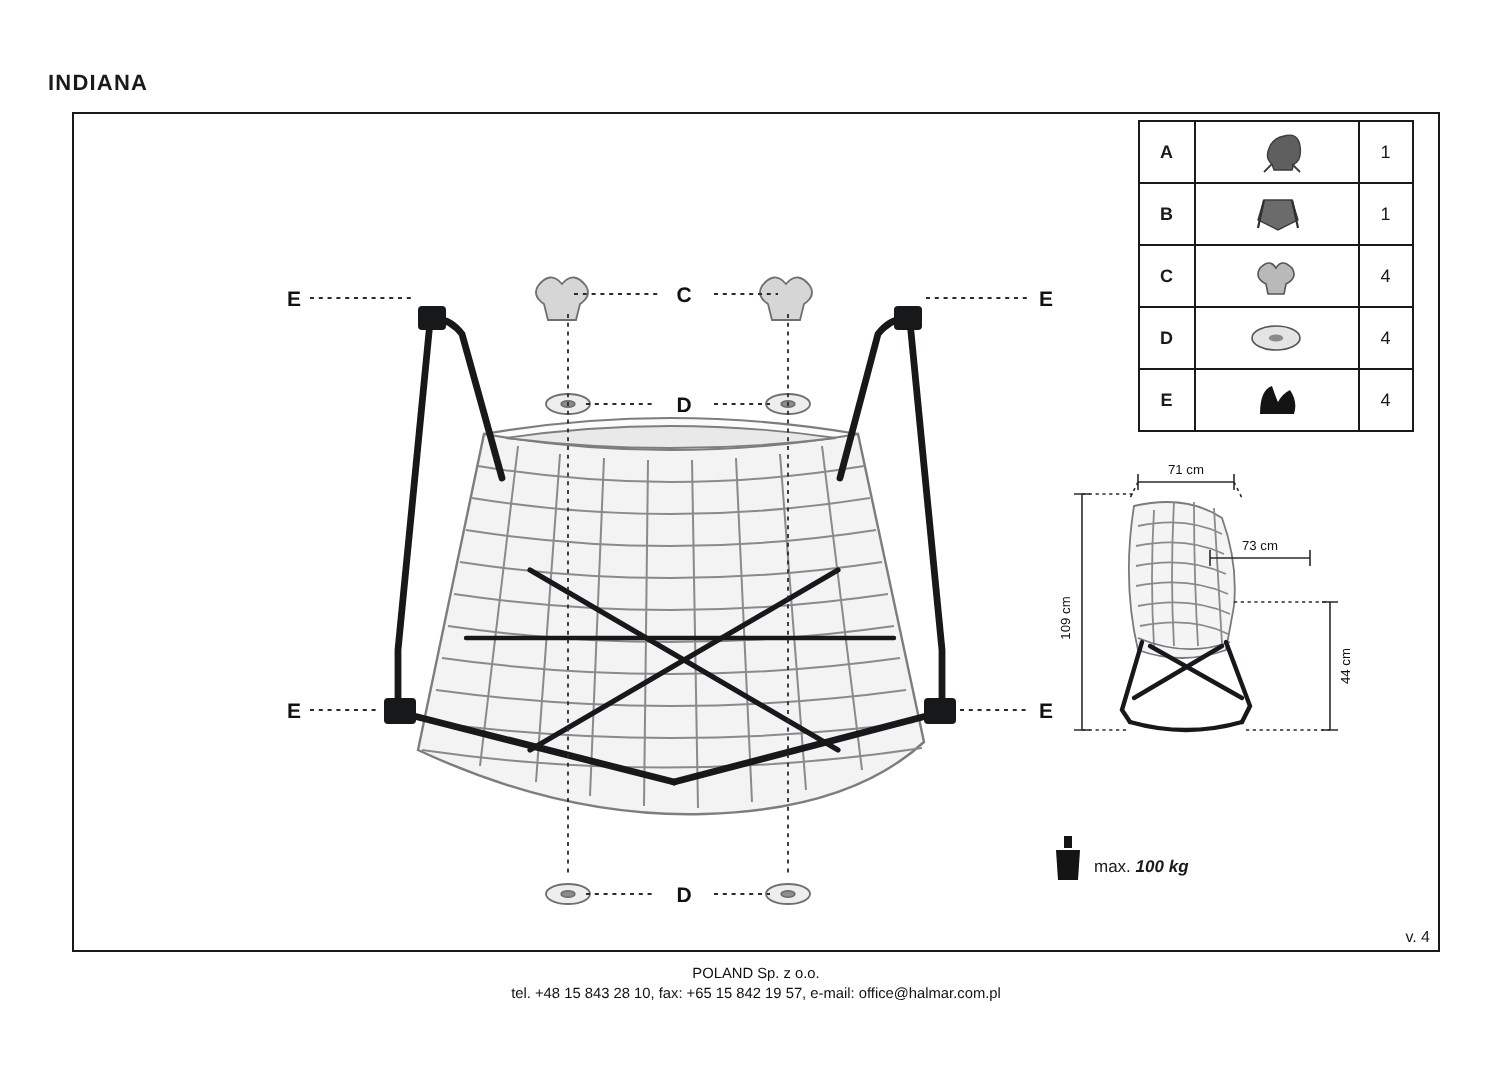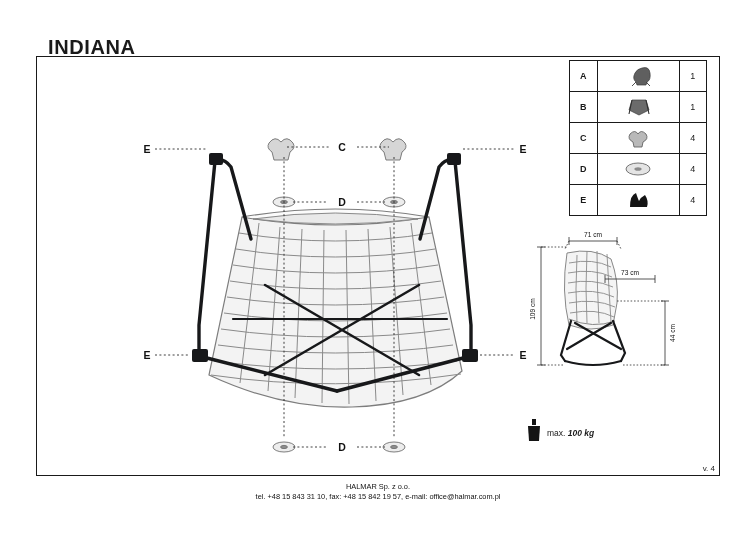--- a/index.html
+++ b/index.html
@@ -16,23 +16,23 @@
     overflow: hidden;
   }
   .page {
     position: absolute;
     left: 0; top: 0;
     width: 756px;
     height: 534px;
   }
   #page-title {
     position: absolute;
-    left: 48px;
+    left: 24px;
     top: 36px;
-    font-size: 20px;
+    font-size: 11px;
     font-weight: bold;
     letter-spacing: 0.6px;
   }
   .main-frame {
     position: absolute;
     left: 36px;
     top: 56px;
     width: 684px;
     height: 420px;
     border: 1px solid #1a1a1a;
@@ -349,16 +349,16 @@
       <span class="label">
         <span>max.</span>
         <b>100 kg</b>
       </span>
     </div>
 
     <div class="version">v. 4</div>
   </div>
 
   <div class="footer">
-    <div>HALMAR Sp. z o.o.</div>
-    <div>tel. +48 15 843 31 10, fax: +48 15 842 19 57, e-mail: office@halmar.com.pl</div>
+    <div>POLAND Sp. z o.o.</div>
+    <div>tel. +48 15 843 28 10, fax: +65 15 842 19 57, e-mail: office@halmar.com.pl</div>
   </div>
 </div>
 
 </body></html>

